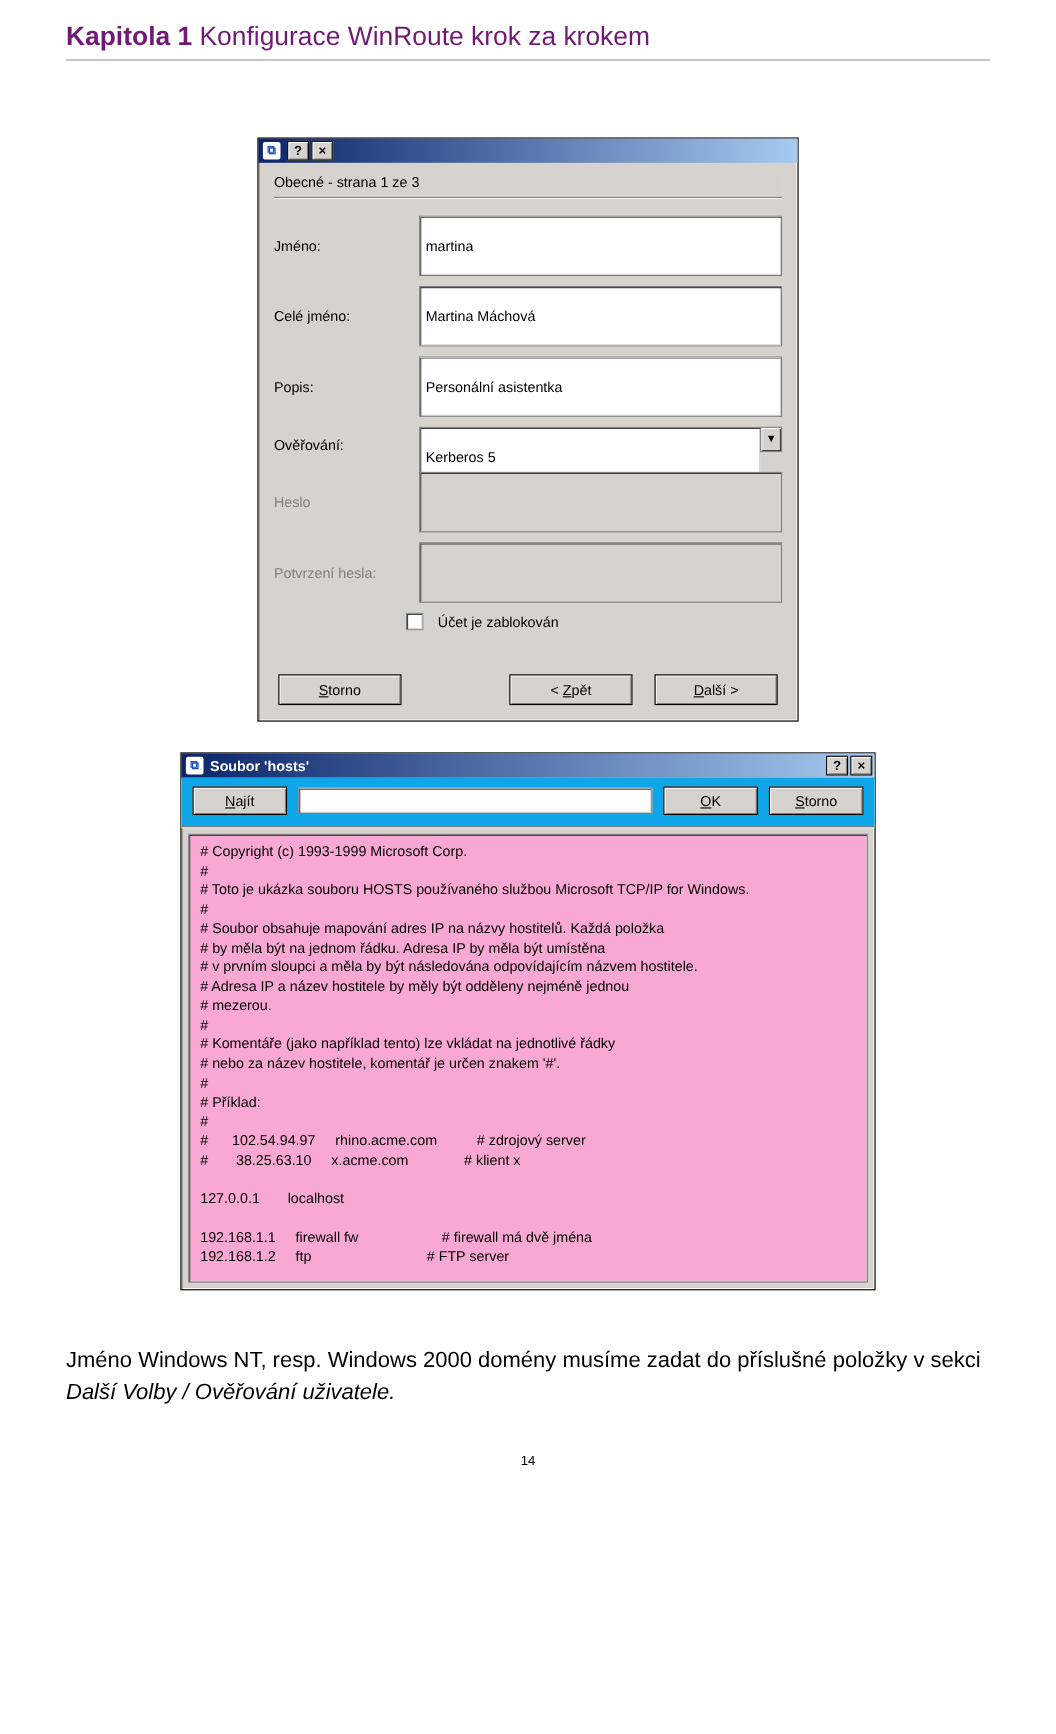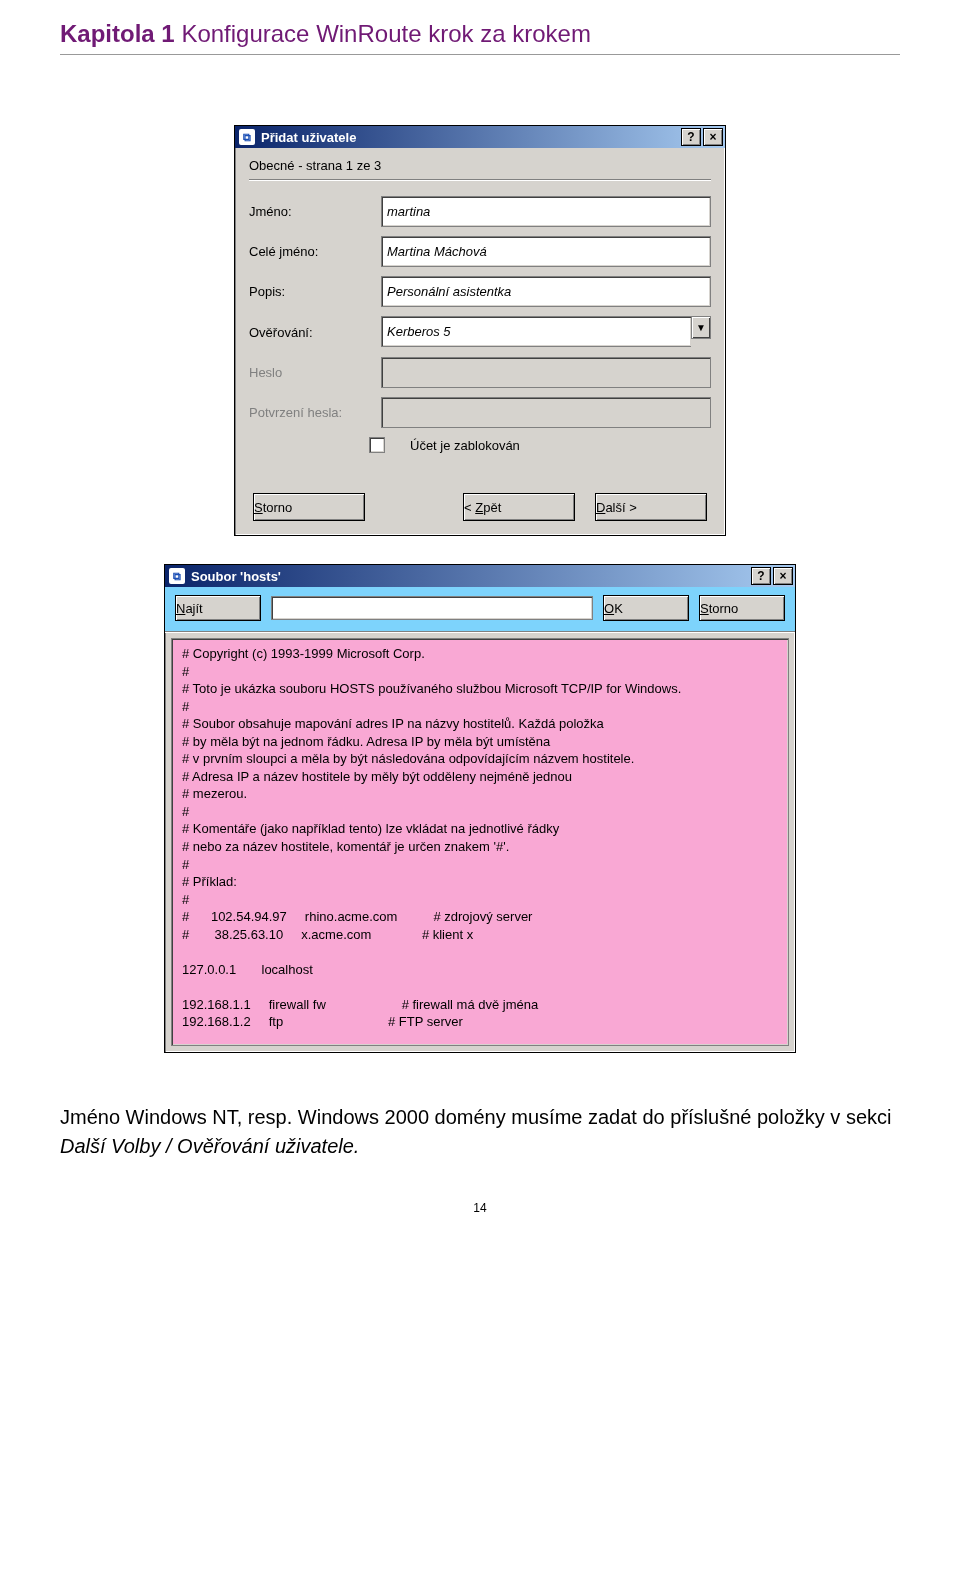--- a/index.html
+++ b/index.html
@@ -95,26 +95,25 @@
     width: 120px;
     font-size: 13px;
   }
   .form-row .lab.disabled { color: #808080; }
   .inp {
     flex: 1;
     height: 21px;
     background: #fff;
     border: 1px solid #808080;
     box-shadow: 1px 1px 0 #404040 inset, -1px -1px 0 #d6d3ce inset;
-    padding: 4px 5px;
+    padding: 16px 5px;
     font-size: 13px;
     font-family: inherit;
     display: flex;
     align-items: center;
-    font-style: italic;
   }
   .inp.disabled { background: #d6d3ce; }
   .combo {
     flex: 1;
     display: flex;
     height: 32px;
   }
   .combo .inp { border-right: 0; }
   .combo .arrow {
     width: 18px;
@@ -123,21 +122,21 @@
     border: 1px solid #808080;
     box-shadow: 1px 1px 0 #fff inset, -1px -1px 0 #404040 inset;
     display: flex;
     align-items: center;
     justify-content: center;
     font-size: 10px;
   }
   .chk-row {
     display: flex;
     align-items: center;
-    gap: 25px;
+    gap: 13px;
     margin: 6px 0 40px 120px;
   }
   .chk {
     width: 14px; height: 14px;
     background: #fff;
     border: 1px solid #808080;
     box-shadow: 1px 1px 0 #404040 inset, -1px -1px 0 #d6d3ce inset;
   }
   .btn-row {
     display: flex;
@@ -149,32 +148,32 @@
   .win-btn {
     width: 110px;
     height: 26px;
     background: #d6d3ce;
     border: 1px solid #000;
     box-shadow: 1px 1px 0 #fff inset, -1px -1px 0 #808080 inset;
     font-size: 13px;
     font-family: inherit;
     display: flex;
     align-items: center;
-    justify-content: flex-start;
+    justify-content: center;
   }
   .win-btn .ul { text-decoration: underline; }
   
   .toolbar2 {
     display: flex;
     align-items: center;
     gap: 10px;
     padding: 8px 10px 10px 10px;
     border-bottom: 1px solid #808080;
     box-shadow: 0 1px 0 #fff;
-    background: #7dd3fc;
+    background: #0ea5e9;
   }
   .toolbar2 .win-btn.sm { width: 84px; height: 24px; }
   .toolbar2 .search {
     flex: 1;
     height: 22px;
     background: #fff;
     border: 1px solid #808080;
     box-shadow: 1px 1px 0 #404040 inset, -1px -1px 0 #d6d3ce inset;
   }
   .hosts-body {
@@ -210,21 +209,20 @@
     <span class="bold">Kapitola 1</span>
     <span>Konfigurace WinRoute krok za krokem</span>
   </h1>
   <hr class="rule">
 
   <div class="dialog-area">
 
     <div class="dlg dlg1">
       <div class="titlebar">
         <span class="ticon">⧉</span>
-        <span class="t-title">Přidat uživatele</span>
         <div class="t-btns">
           <div class="t-btn">?</div>
           <div class="t-btn">×</div>
         </div>
       </div>
       <div class="dlg-body">
         <div class="subheader">Obecné - strana 1 ze 3</div>
 
         <div class="form-row">
           <div class="lab">Jméno:</div>

